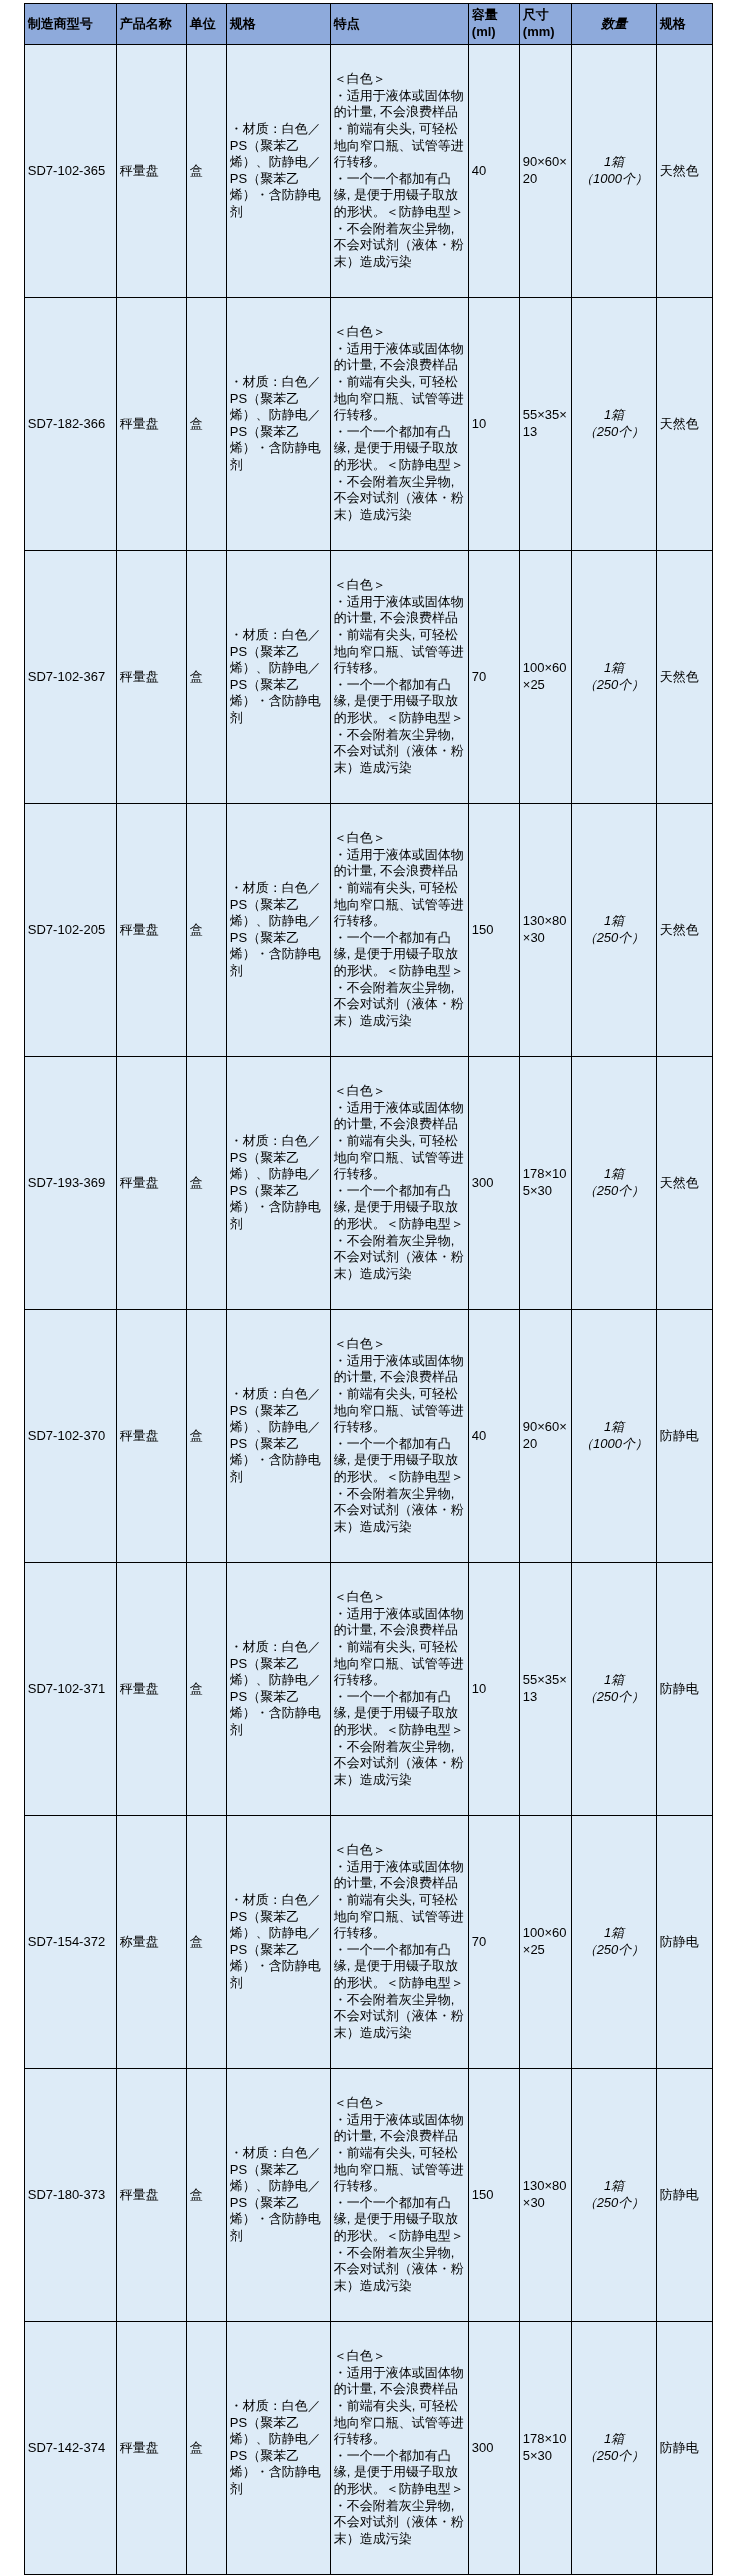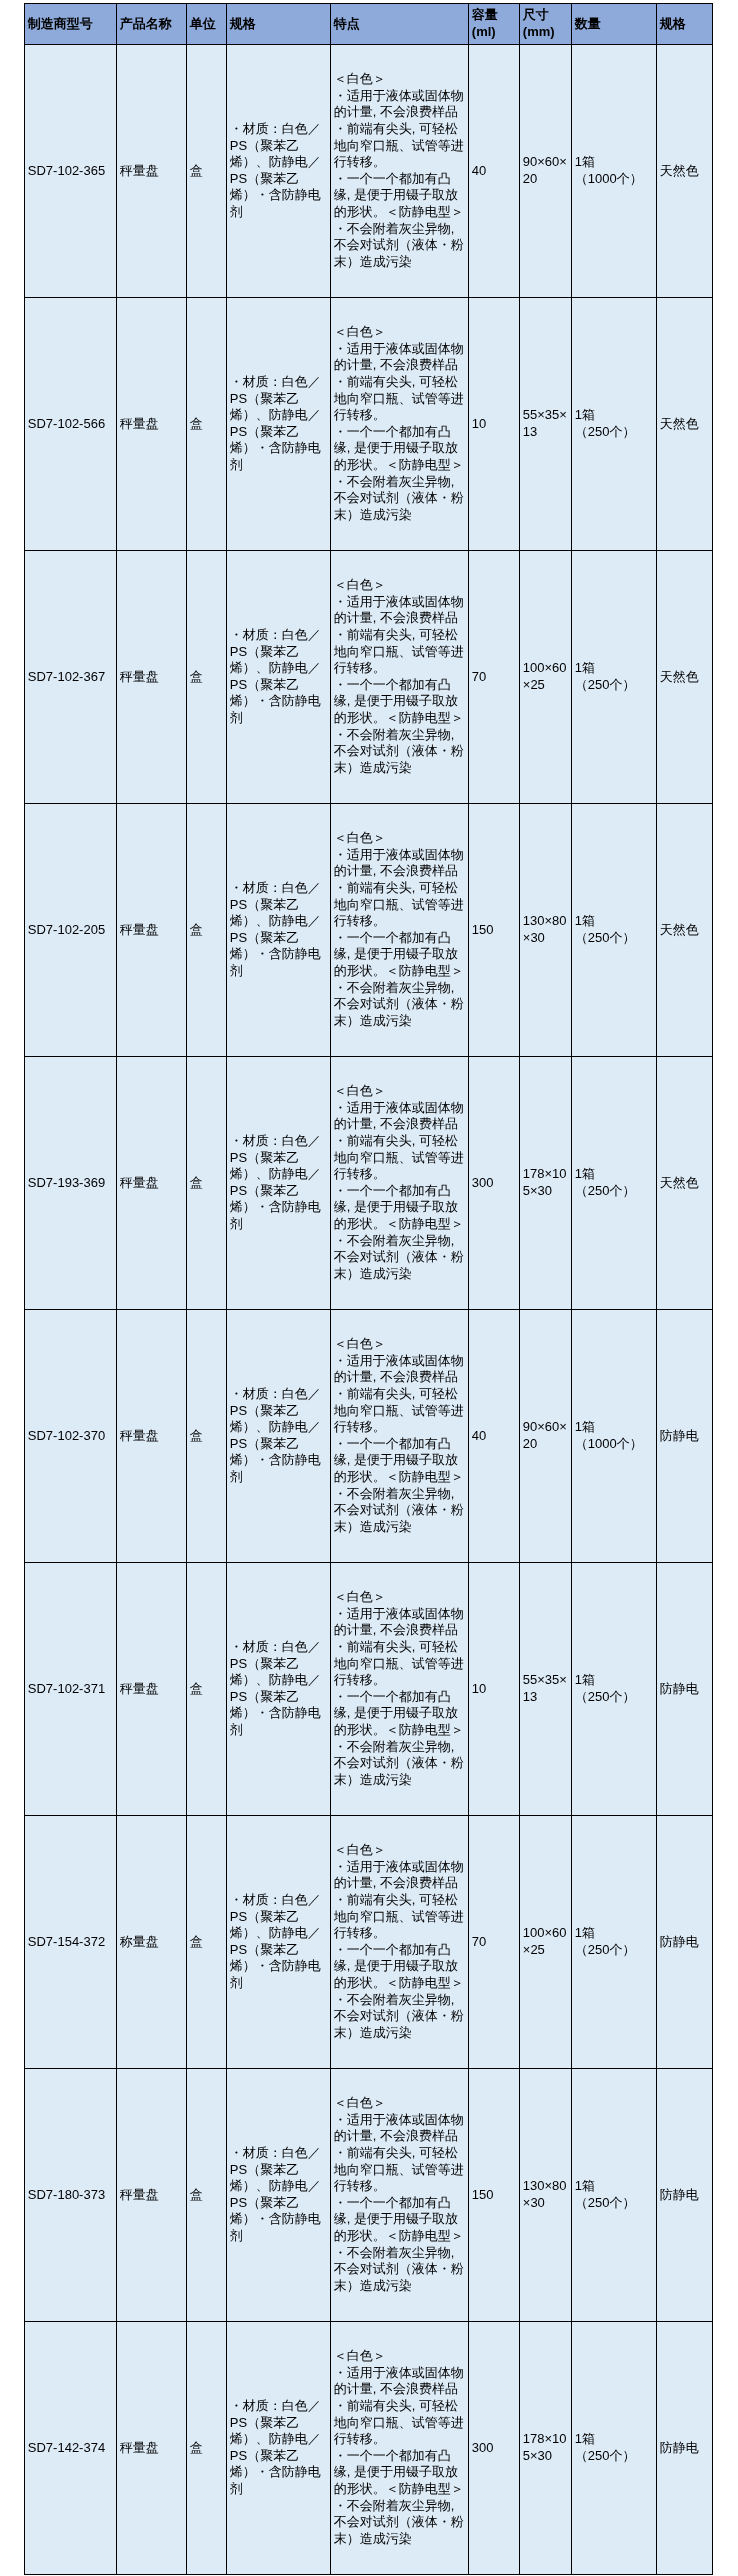--- a/index.html
+++ b/index.html
@@ -5,21 +5,21 @@
   html,body{margin:0;padding:0;background:#ffffff;}
   body{width:739px;font-family:"Liberation Sans","DejaVu Sans",sans-serif;color:#000;}
   .page{padding:2.8px 0 0 24px;box-sizing:border-box;width:707px;}
   table{border-collapse:collapse;table-layout:fixed;width:689px;}
   th,td{border:0.9px solid #000;padding:1.8px 2.8px;font-size:13px;line-height:16.6px;
         vertical-align:middle;overflow:hidden;word-break:break-all;box-sizing:border-box;}
   th{background:#8eaadb;font-weight:bold;text-align:left;white-space:pre-line;height:41px;}
   td{background:#ddebf7;text-align:left;}
   tr.body-row{height:253px;}
   .pre{white-space:pre-line;margin-top:36px;}
-  .center{}
+  .center{text-align:center;font-style:italic;}
   .c-model{width:92px;}
   .c-product{width:70px;}
   .c-unit{width:40px;}
   .c-spec{width:104px;}
   .c-features{width:138px;}
   .c-capacity{width:51px;}
   .c-size{width:52px;}
   .c-qty{width:85px;}
   .c-color{width:56px;}
 </style>
@@ -66,21 +66,21 @@
 ・一个一个都加有凸缘, 是便于用镊子取放的形状。＜防静电型＞
 ・不会附着灰尘异物, 不会对试剂（液体・粉末）造成污染</td>
     <td>40</td>
     <td class="pre">90×60×20</td>
     <td class="pre center">1箱
 （1000个）</td>
     <td>天然色</td>
   </tr>
 
   <tr class="body-row">
-    <td>SD7-102-566</td>
+    <td>SD7-182-366</td>
     <td>秤量盘</td>
     <td>盒</td>
     <td class="pre">・材质：白色／PS（聚苯乙烯）、防静电／PS（聚苯乙烯）・含防静电剂</td>
     <td class="pre">＜白色＞
 ・适用于液体或固体物的计量, 不会浪费样品
 ・前端有尖头, 可轻松地向窄口瓶、试管等进行转移。
 ・一个一个都加有凸缘, 是便于用镊子取放的形状。＜防静电型＞
 ・不会附着灰尘异物, 不会对试剂（液体・粉末）造成污染</td>
     <td>10</td>
     <td class="pre">55×35×13</td>

